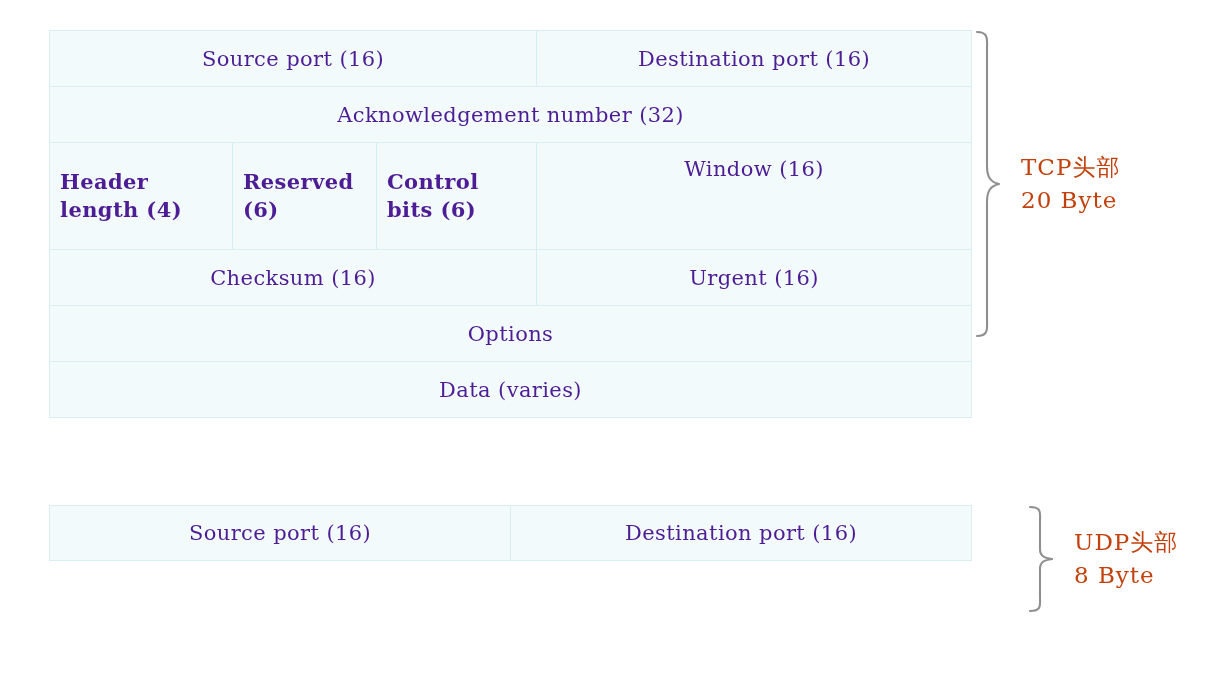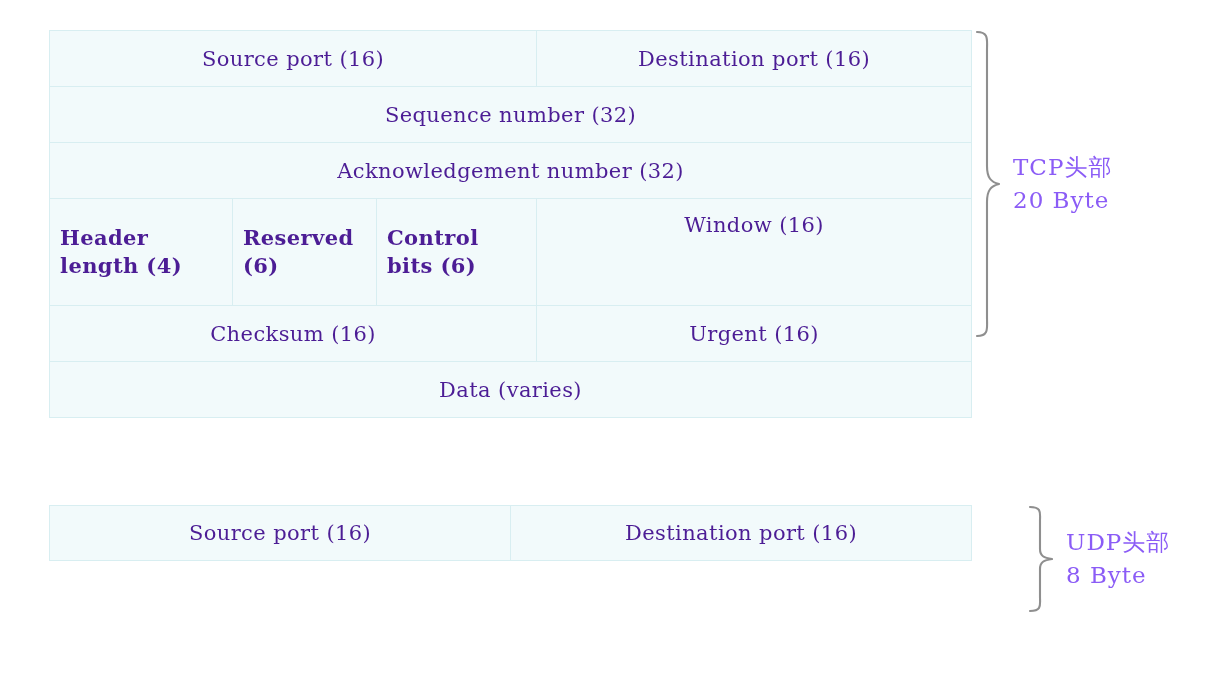--- a/index.html
+++ b/index.html
@@ -68,25 +68,25 @@
   
   .brace-group {
     position: absolute;
     display: flex;
     align-items: center;
   }
   .brace {
     display: block;
   }
   .brace-label {
-    margin-left: 12px;
+    margin-left: 20px;
     font-family: "DejaVu Serif", "Liberation Serif", serif;
     font-size: 23px;
     line-height: 1.45;
-    color: #8b5cf6;
+    color: #c2410c;
     letter-spacing: 1px;
     white-space: pre-line;
   }
 
   #tcp-brace-group {
     left: 975px;
     top: 30px;
     height: 308px;
   }
   #udp-brace-group {
@@ -104,37 +104,37 @@
     <col style="width:144px">
     <col style="width:160px">
     <col style="width:435px">
   </colgroup>
   <tbody>
     <tr>
       <td class="r-std" colspan="3">Source port (16)</td>
       <td class="r-std">Destination port (16)</td>
     </tr>
     <tr>
-      <td class="r-std" colspan="4">Sequence number (32)</td>
-    </tr>
-    <tr>
       <td class="r-std" colspan="4">Acknowledgement number (32)</td>
     </tr>
     <tr>
       <td class="r-tall left">Header
 length (4)</td>
       <td class="r-tall left">Reserved
 (6)</td>
       <td class="r-tall left">Control
 bits (6)</td>
       <td class="r-tall top">Window (16)</td>
     </tr>
     <tr>
       <td class="r-std" colspan="3">Checksum (16)</td>
       <td class="r-std">Urgent (16)</td>
+    </tr>
+    <tr>
+      <td class="r-std" colspan="4">Options</td>
     </tr>
     <tr>
       <td class="r-std" colspan="4">Data (varies)</td>
     </tr>
   </tbody>
 </table>
 
 <div id="tcp-brace-group" class="brace-group">
   <svg class="brace" width="26" height="308" viewBox="0 0 26 308">
     <path d="M2,2 C14,2 12,10 12,20 L12,136 C12,148 16,152 24,154

